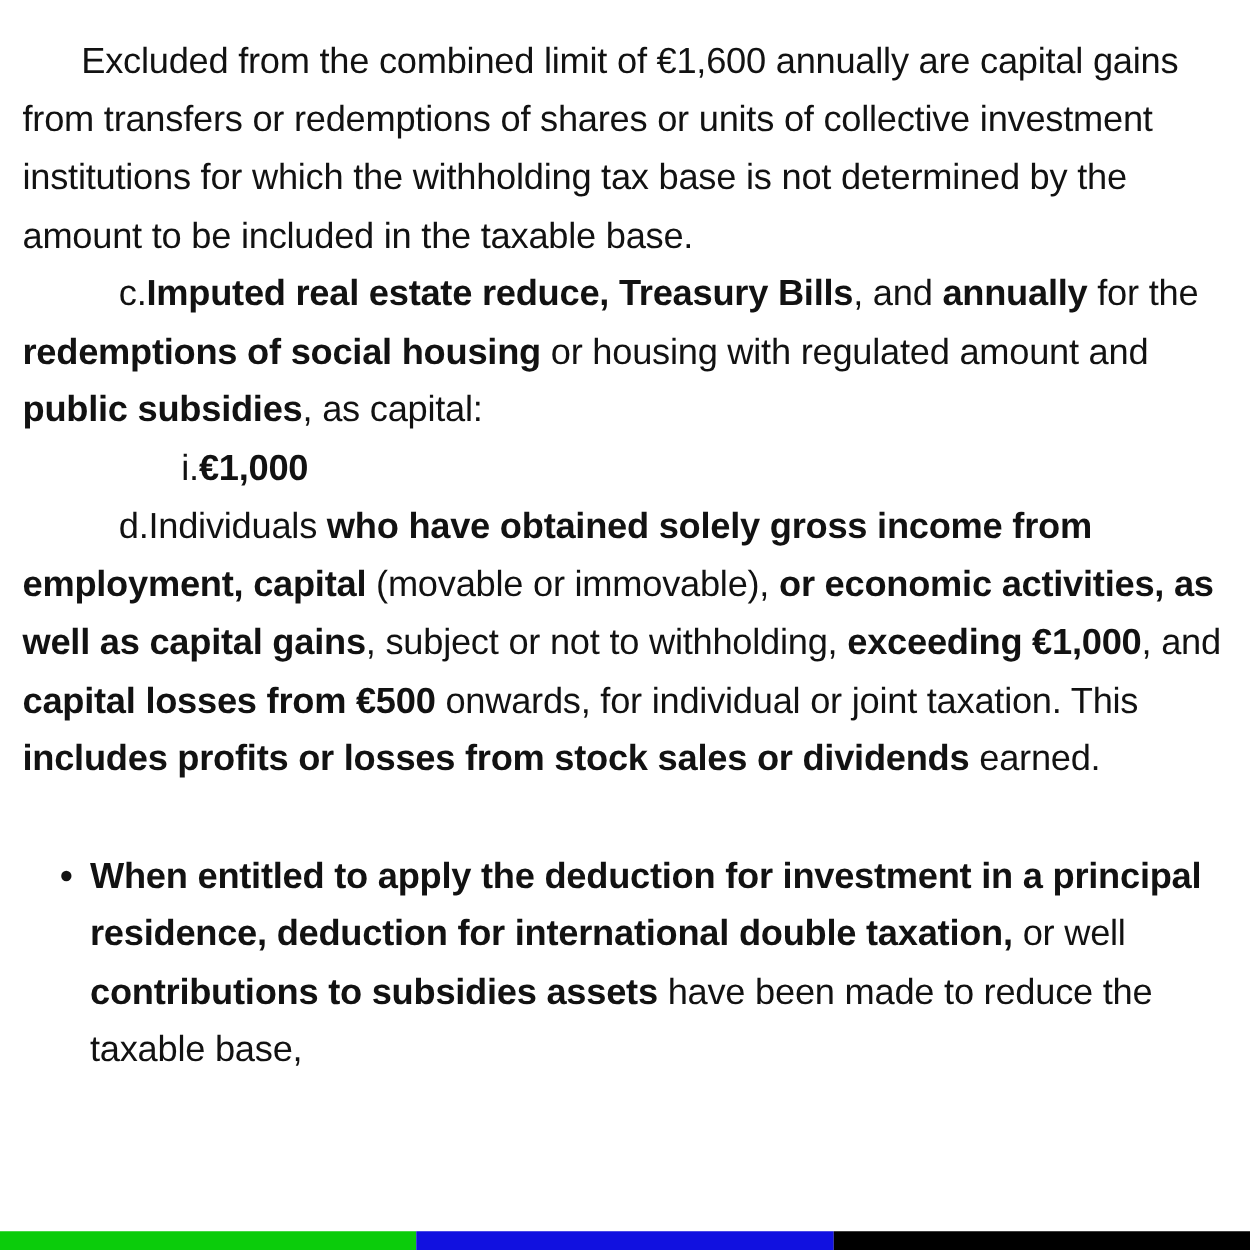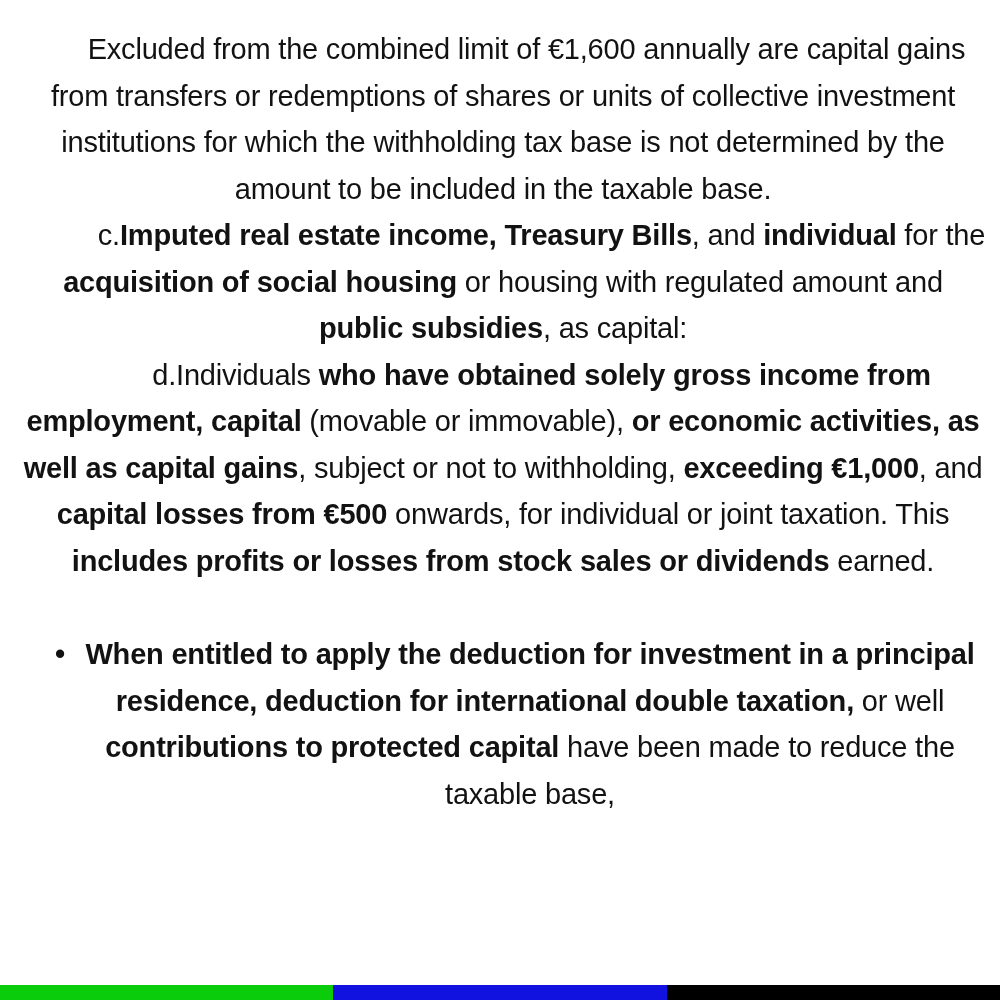--- a/index.html
+++ b/index.html
@@ -14,21 +14,20 @@
     background: #ffffff;
     overflow: hidden;
     font-family: "Liberation Sans", sans-serif;
     color: #121212;
   }
   .doc-body {
     position: absolute;
     top: 26px;
     left: 18px;
     right: 12px;
-    text-align: center;
   }
   .para {
     margin: 0;
     font-size: 29px;
     line-height: 46.5px;
     letter-spacing: -0.2px;
     color: #121212;
   }
   .para strong, .bullet-text strong {
     font-weight: 700;
@@ -63,25 +62,26 @@
     flex: 1 1 0;
     height: 100%;
   }
 </style>
 </head>
 <body>
 
 <div class="page">
   <div class="doc-body">
       <p class="para" style="text-indent: 47px;"><span>Excluded from the combined limit of €1,600 annually are capital gains from transfers or redemptions of shares or units of collective investment institutions for which the withholding tax base is not determined by the amount to be included in the taxable base.</span></p>
-      <p class="para" style="text-indent: 77px;"><span>c.</span><strong>Imputed real estate income, Treasury Bills</strong><span>, and </span><strong>individual</strong><span> for the </span><strong>acquisition of social housing</strong><span> or housing with regulated amount and </span><strong>public subsidies</strong><span>, as capital:</span></p>
+      <p class="para" style="text-indent: 77px;"><span>c.</span><strong>Imputed real estate reduce, Treasury Bills</strong><span>, and </span><strong>annually</strong><span> for the </span><strong>redemptions of social housing</strong><span> or housing with regulated amount and </span><strong>public subsidies</strong><span>, as capital:</span></p>
+      <p class="para" style="text-indent: 127px;"><span>i.</span><strong>€1,000</strong></p>
       <p class="para" style="text-indent: 77px;"><span>d.Individuals </span><strong>who have obtained solely gross income from employment, capital</strong><span> (movable or immovable), </span><strong>or economic activities, as well as capital gains</strong><span>, subject or not to withholding, </span><strong>exceeding €1,000</strong><span>, and </span><strong>capital losses from €500</strong><span> onwards, for individual or joint taxation. This </span><strong>includes profits or losses from stock sales or dividends</strong><span> earned.</span></p>
       <div class="bullet-item">
         <span class="bullet-marker">•</span>
-        <span class="bullet-text"><strong>When entitled to apply the deduction for investment in a principal residence, deduction for international double taxation,</strong><span> or well </span><strong>contributions to protected capital</strong><span> have been made to reduce the taxable base,</span></span>
+        <span class="bullet-text"><strong>When entitled to apply the deduction for investment in a principal residence, deduction for international double taxation,</strong><span> or well </span><strong>contributions to subsidies assets</strong><span> have been made to reduce the taxable base,</span></span>
       </div>
     </div>
   <div class="footer-bar">
       <div class="seg" style="background: rgb(11, 204, 11);"></div>
       <div class="seg" style="background: rgb(17, 17, 224);"></div>
       <div class="seg" style="background: rgb(0, 0, 0);"></div>
     </div>
 </div>
 
 </body></html>

